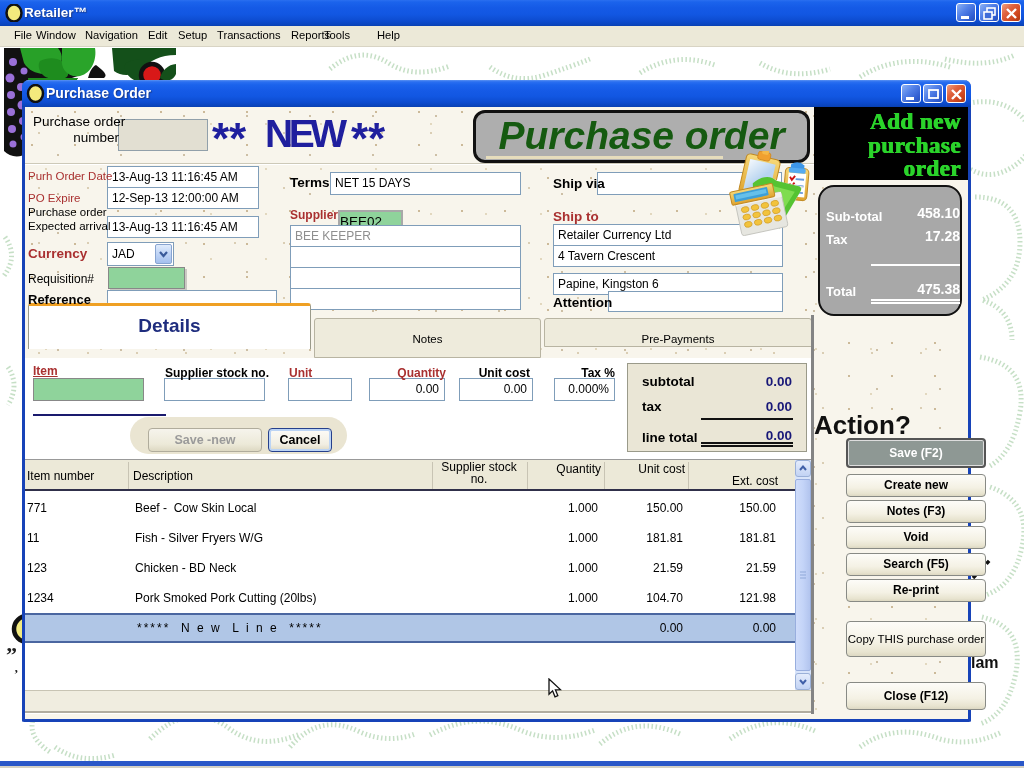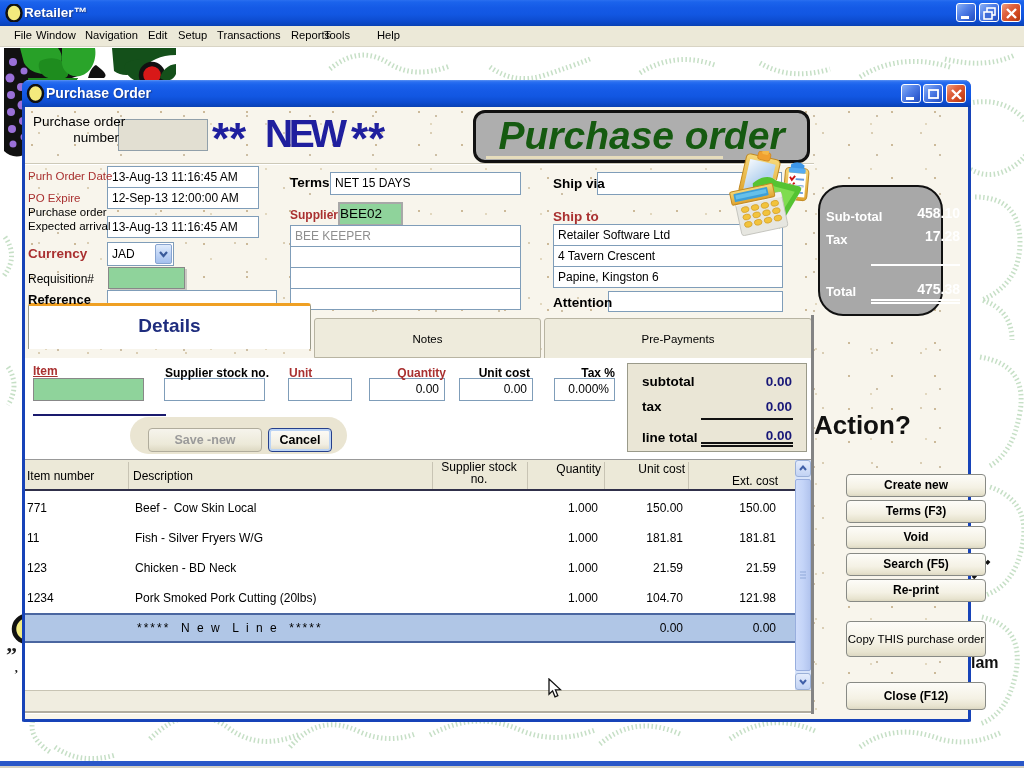--- a/index.html
+++ b/index.html
@@ -230,32 +230,32 @@
             <path d="M4 7 L7.5 11 L11 7" fill="none" stroke="#3a5a9a" stroke-width="2.2"></path>
           </svg>
       </span>
     </div>
     <div class="abs green" style="left:83px;top:160px;width:77px;height:22px;border:1px solid #888;box-shadow:2px 2px 0 rgba(120,120,120,.35)"></div>
     <div class="tb" style="left:82px;top:183px;width:170px;height:22px"></div>
 
     <div class="lbl b" style="left:265px;top:68px;font-size:13.5px">Terms</div>
     <div class="tb" style="left:305px;top:65px;width:191px;height:23px;line-height:21px">NET 15 DAYS</div>
     <div class="lbl red b" style="left:265px;top:101px;font-size:12px;">Supplier</div>
-    <div class="abs green" style="left:313px;top:95px;width:65px;height:24px;border:2px solid #a8a8a8;font-size:13.5px;line-height:20px;">BEE02</div>
+    <div class="abs green" style="left:313px;top:103px;width:65px;height:24px;border:2px solid #a8a8a8;font-size:13.5px;line-height:20px;">BEE02</div>
     <div class="tb" style="left:265px;top:118px;width:231px;height:22px;color:#8f8f8f">BEE KEEPER</div>
     <div class="tb" style="left:265px;top:139px;width:231px;height:22px"></div>
     <div class="tb" style="left:265px;top:160px;width:231px;height:22px"></div>
     <div class="tb" style="left:265px;top:181px;width:231px;height:22px"></div>
 
     <div class="lbl b" style="left:528px;top:69px;font-size:13.5px">Ship via</div>
     <div class="tb" style="left:572px;top:65px;width:185px;height:23px"></div>
     <div class="lbl red b" style="left:528px;top:102px;font-size:13.5px">Ship to</div>
-    <div class="tb" style="left:528px;top:117px;width:230px;height:22px">Retailer Software Ltd</div>
+    <div class="tb" style="left:528px;top:117px;width:230px;height:22px">Retailer Currency Ltd</div>
     <div class="tb" style="left:528px;top:138px;width:230px;height:22px">4 Tavern Crescent</div>
-    <div class="tb" style="left:528px;top:159px;width:230px;height:22px">Papine, Kingston 6</div>
+    <div class="tb" style="left:528px;top:166px;width:230px;height:22px">Papine, Kingston 6</div>
     <div class="lbl b" style="left:528px;top:188px;font-size:13.5px">Attention</div>
     <div class="tb" style="left:583px;top:184px;width:175px;height:21px"></div>
 
     <svg class="abs" style="left:685px;top:44px" width="110" height="102" viewBox="0 0 110 102">
       <defs>
         <linearGradient id="shine" x1="0" y1="0" x2="1" y2="1">
           <stop offset="0" stop-color="#ffffff" stop-opacity="0.85"></stop>
           <stop offset="0.55" stop-color="#ffffff" stop-opacity="0"></stop>
         </linearGradient>
         <linearGradient id="goldg" x1="0" y1="0" x2="0" y2="1">
@@ -313,21 +313,21 @@
           <ellipse cx="36" cy="82" rx="4.6" ry="3.4"></ellipse>
               <ellipse cx="48" cy="82" rx="4.6" ry="3.4"></ellipse>
               <ellipse cx="60" cy="82" rx="4.6" ry="3.4"></ellipse>
               <ellipse cx="72" cy="82" rx="4.6" ry="3.4"></ellipse>
         </g>
       </g>
       </g>
     </svg>
 
     <div class="abs" style="left:289px;top:211px;width:227px;height:40px;background:#eeebdc;border:1px solid #b8b4a2;border-radius:3px 3px 0 0;text-align:center;font-size:11.5px;line-height:40px">Notes</div>
-    <div class="abs" style="left:519px;top:211px;width:268px;height:44px;background:#eeebdc;border:1px solid #b8b4a2;border-radius:3px 3px 0 0;text-align:center;font-size:11.5px;line-height:40px">Pre-Payments</div>
+    <div class="abs" style="left:519px;top:211px;width:268px;height:29px;background:#eeebdc;border:1px solid #b8b4a2;border-radius:3px 3px 0 0;text-align:center;font-size:11.5px;line-height:40px">Pre-Payments</div>
     <div class="abs" style="left:0;top:251px;width:789px;height:332px;background:#fff"></div>
     <div class="abs" style="left:3px;top:196px;width:283px;height:46px;background:#fff;border:1px solid #9a9a8a;border-bottom:none;border-top:3px solid #efa023;border-radius:3px 3px 0 0;text-align:center;font-weight:bold;font-size:19px;color:#1f2d7e;line-height:40px">Details</div>
 
     <div class="lbl red b" style="left:8px;top:257px;font-size:12px;text-decoration:underline">Item</div>
     <div class="abs green" style="left:8px;top:271px;width:111px;height:23px;border:1px solid #888"></div>
     <div class="abs" style="left:8px;top:307px;width:133px;height:2px;background:#1a1a6e"></div>
     <div class="lbl b" style="left:140px;top:259px;font-size:12px">Supplier stock no.</div>
     <div class="tb" style="left:139px;top:271px;width:101px;height:23px"></div>
     <div class="lbl red b" style="left:264px;top:259px;width:60px;text-align:left;font-size:12px">Unit</div>
     <div class="tb" style="left:263px;top:271px;width:64px;height:23px"></div>
@@ -416,33 +416,35 @@
         <svg width="14" height="15">
             <path d="M4 6 L7 9.5 L10 6" fill="none" stroke="#4060a8" stroke-width="2"></path>
           </svg>
       </div>
     </div>
 
     <div class="abs" style="left:0;top:583px;width:787px;height:21px;background:#f0ede0;border-top:1px solid #c8c4b4"></div>
     <div class="abs" style="left:0;top:604px;width:787px;height:3px;background:#b0aca0;border-bottom:1px solid #fff"></div>
     <div class="abs" style="left:786px;top:208px;width:3px;height:399px;background:#848484"></div>
 
-    <div class="abs" style="left:793px;top:78px;width:125px;height:131px;background:#a8a8a8;border:2px solid #111;border-radius:25px;color:#fff">
+    <div class="abs" style="left:789px;top:0;width:154px;height:73px;background:#000;font-family:'Liberation Serif',serif;font-weight:bold;font-size:23px;text-align:right;padding:3px 7px 0 0;line-height:23.5px;color:#2bd42b;letter-spacing:0.5px;text-shadow:0.6px 0 0 #2bd42b,-0.3px 0 0 #2bd42b">Add new<br>purchase<br>order</div>
+    <div class="abs" style="left:793px;top:78px;width:144px;height:131px;background:#a8a8a8;border:2px solid #111;border-radius:16px;color:#fff">
       <span class="abs b" style="left:6px;top:22px;font-size:13px">Sub-total</span>
       <span class="abs b rt" style="left:60px;top:18px;width:80px;font-size:14px">458.10</span>
       <span class="abs b" style="left:6px;top:45px;font-size:13px">Tax</span>
       <span class="abs b rt" style="left:60px;top:41px;width:80px;font-size:14px">17.28</span>
       <div class="abs" style="left:51px;top:77px;width:89px;height:1.5px;background:#fff"></div>
       <span class="abs b" style="left:6px;top:97px;font-size:13px">Total</span>
       <span class="abs b rt" style="left:60px;top:94px;width:80px;font-size:14px">475.38</span>
       <div class="abs" style="left:51px;top:112px;width:89px;height:1.5px;background:#fff"></div>
       <div class="abs" style="left:51px;top:115px;width:89px;height:1.5px;background:#fff"></div>
     </div>
     <div class="abs b" style="left:789px;top:303px;width:150px;text-align:left;font-size:26px;color:#111">Action?</div>
+    <div class="xpbtn" style="top:331px;height:30px;background:#8e9894;color:#fff;border:2px solid #555;box-shadow:inset 0 0 0 1px #ddd;line-height:26px">Save (F2)</div>
     <div class="xpbtn" style="top:367px">Create new</div>
-    <div class="xpbtn" style="top:393px">Terms (F3)</div>
+    <div class="xpbtn" style="top:393px">Notes (F3)</div>
     <div class="xpbtn" style="top:419px">Void</div>
     <div class="xpbtn" style="top:446px">Search (F5)</div>
     <div class="xpbtn" style="top:472px">Re-print</div>
     <div class="xpbtn" style="top:514px;height:36px;font-weight:normal;font-size:11.5px;line-height:34px;white-space:nowrap">Copy THIS purchase order</div>
     <div class="xpbtn" style="top:575px;height:28px;line-height:26px">Close (F12)</div>
   </div>
 </div>
 
 </body></html>

